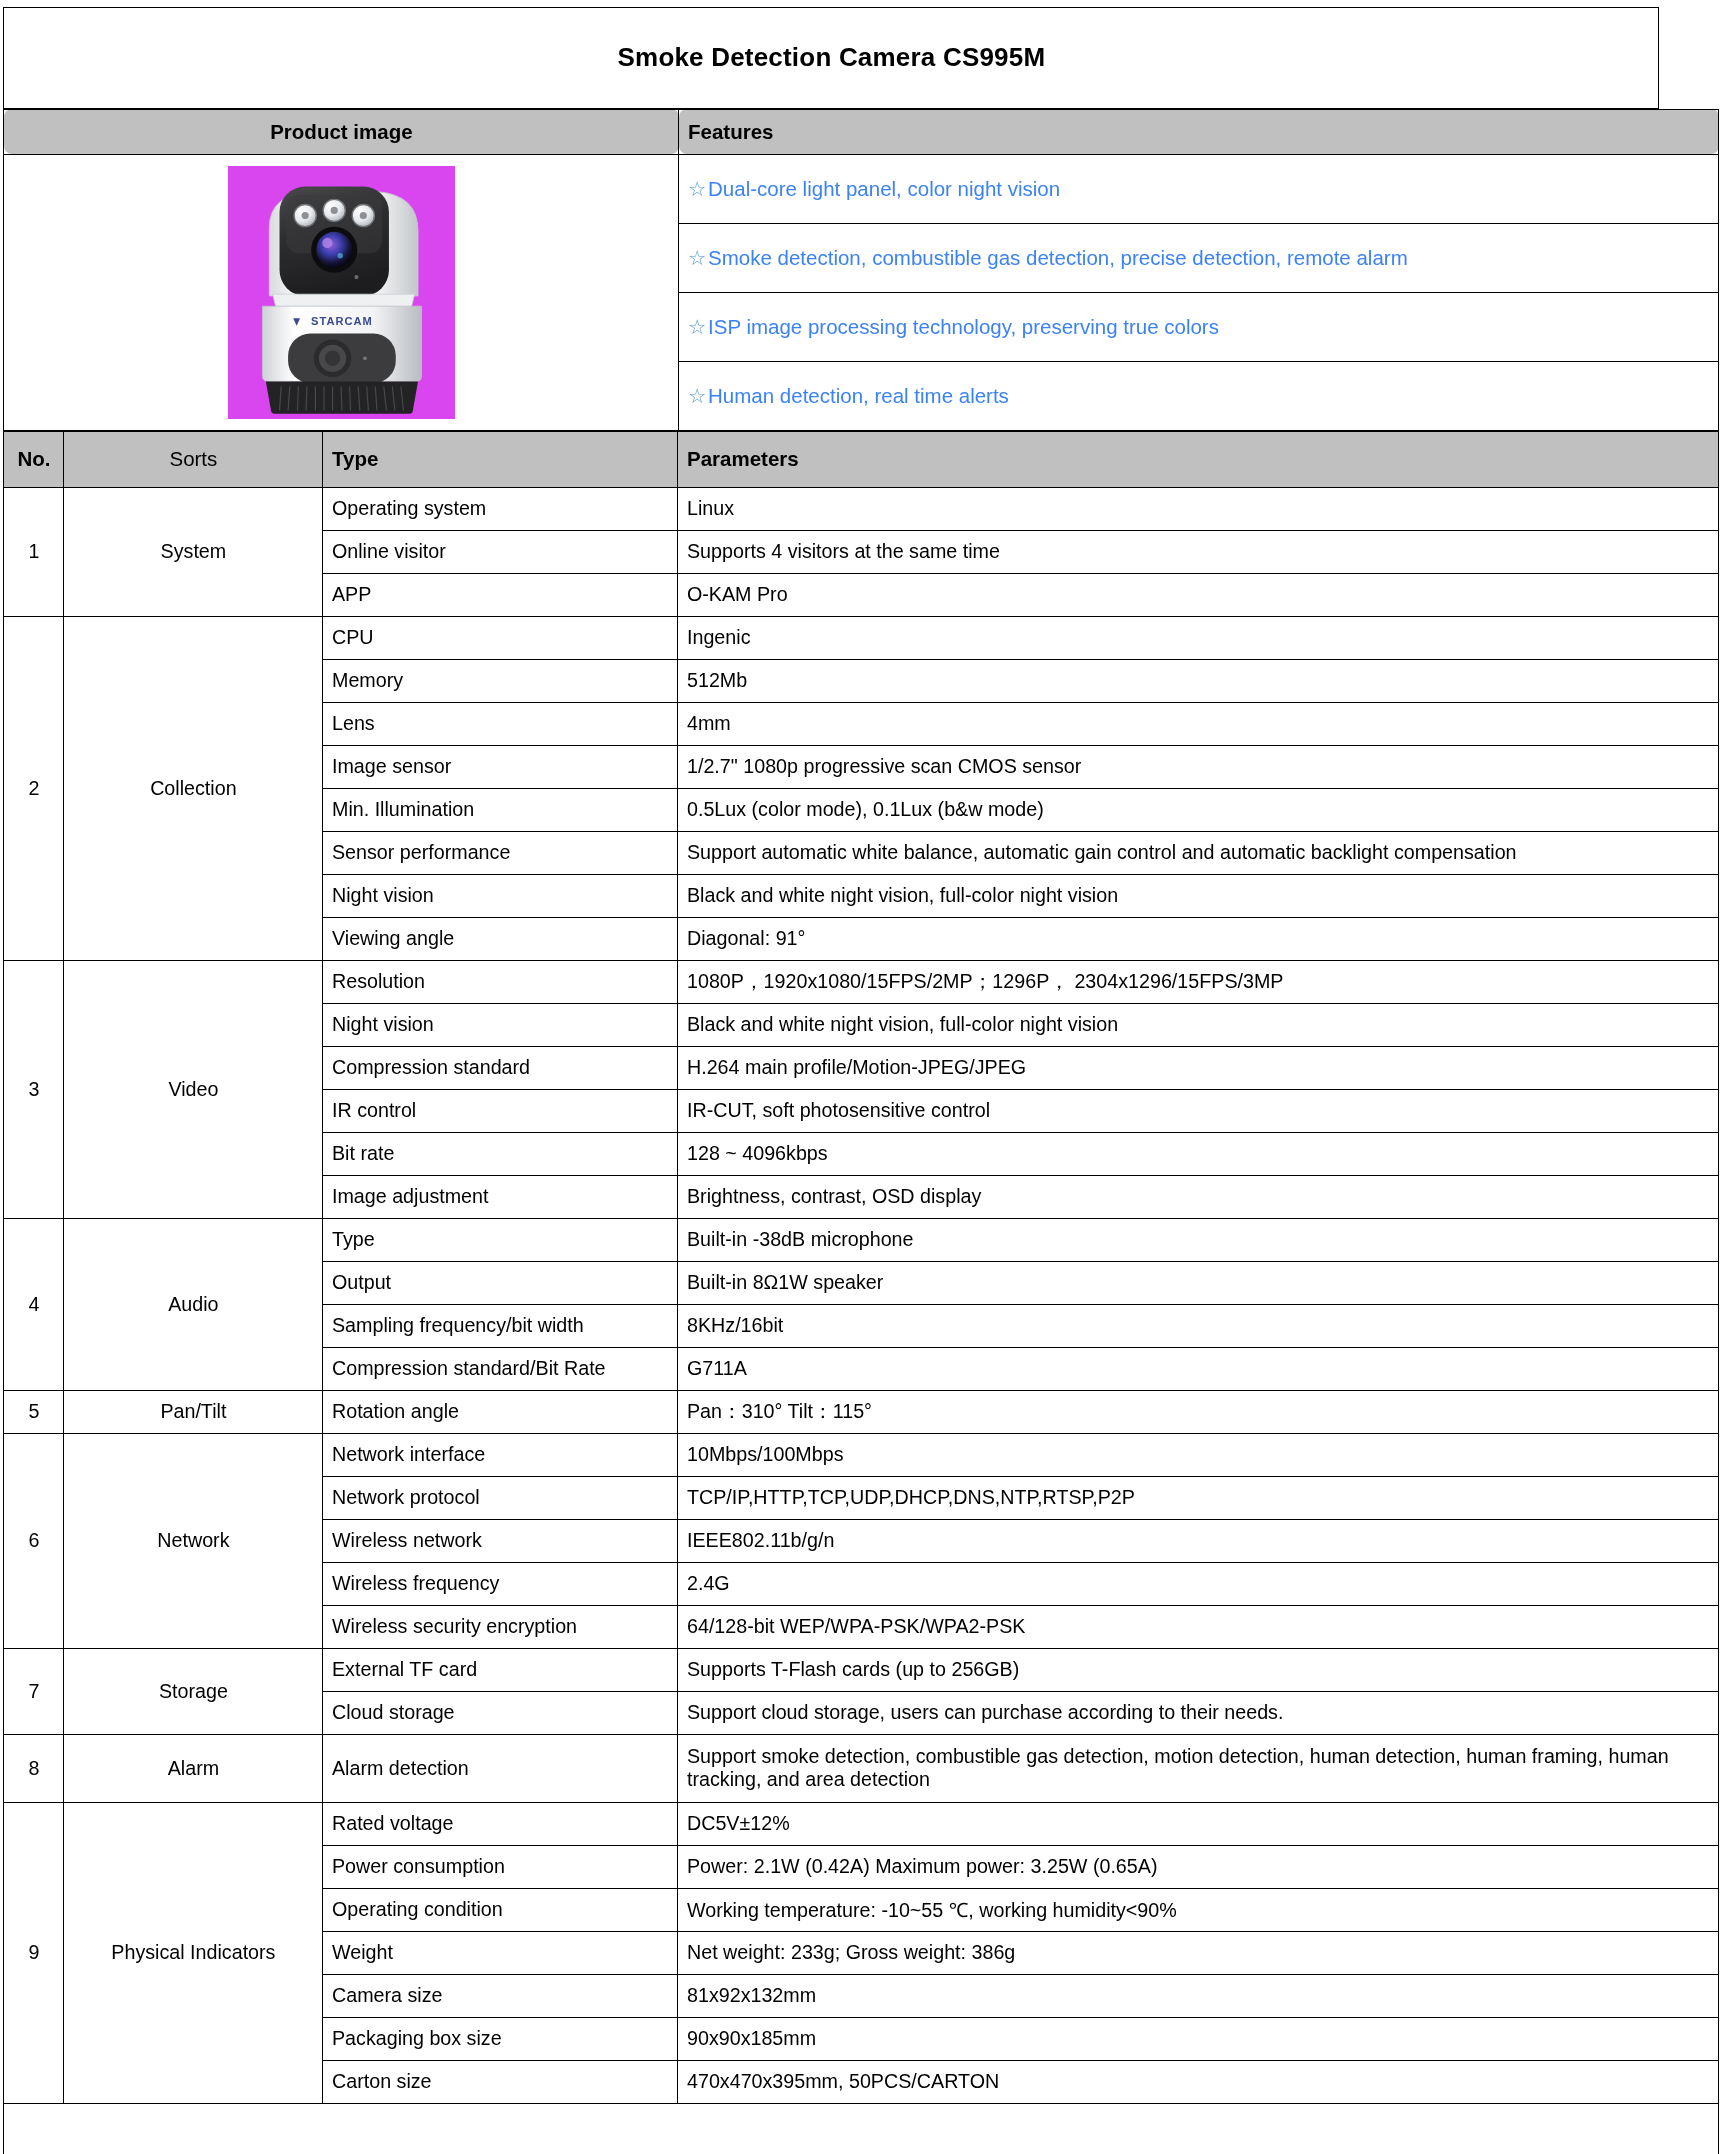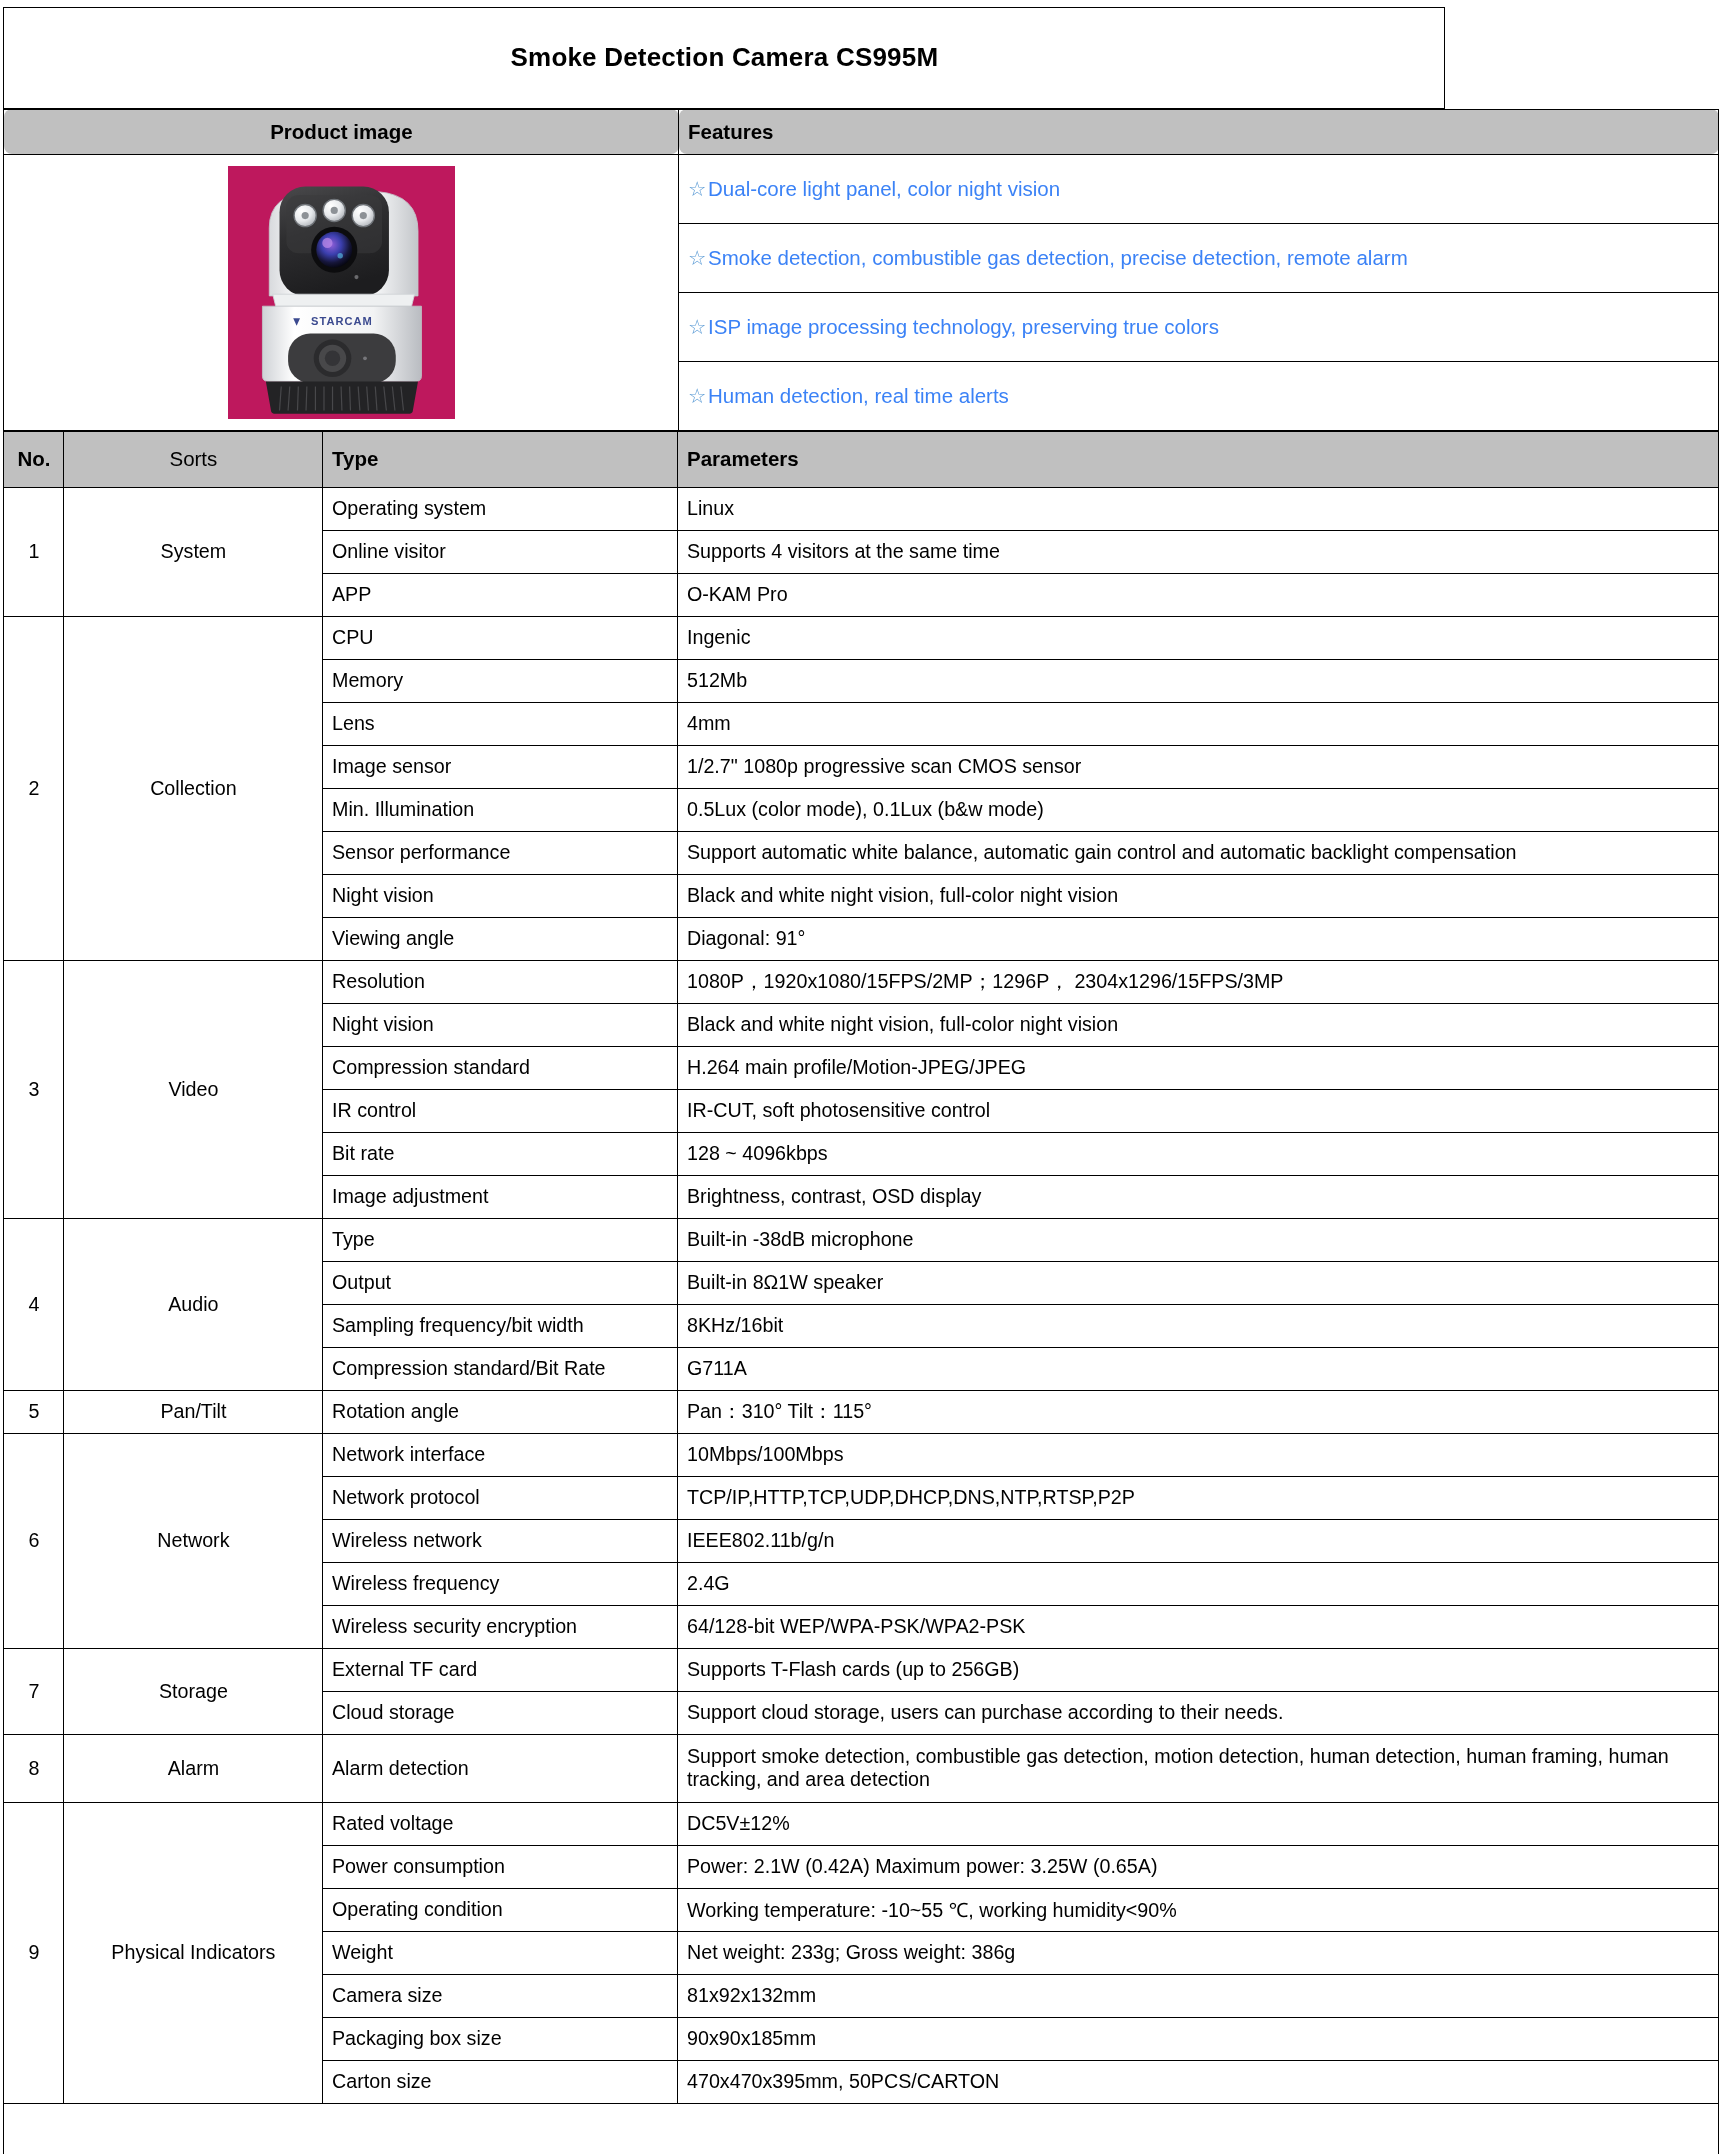--- a/index.html
+++ b/index.html
@@ -16,21 +16,21 @@
   }
   .page {
     width: 1722px;
     min-height: 2155px;
     padding: 0;
     position: relative;
   }
 
   
   .title-table {
-    width: 1442px;
+    width: 1656px;
     margin: 6.8px 0 0 3.4px;
     border-collapse: collapse;
     table-layout: fixed;
   }
   .title-table td {
     border: 1.7px solid #000;
     height: 101px;
     vertical-align: middle;
     text-align: center;
   }
@@ -81,21 +81,21 @@
     font-size: 20.5px;
     margin-right: 1.7px;
   }
 
   
   .cam-wrap {
     width: 227px;
     height: 253px;
     margin: 0 auto;
     position: relative;
-    background: #be185d;
+    background: #d946ef;
   }
 
   
   .spec-table {
     width: 1716px;
     margin: 0 0 0 3.4px;
     border-collapse: collapse;
     table-layout: fixed;
   }
   .spec-table td {

